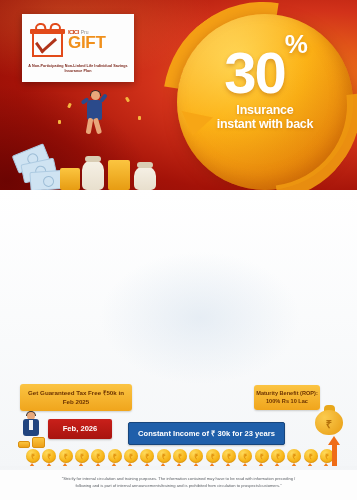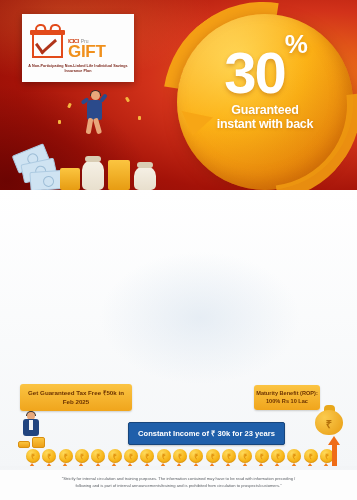--- a/index.html
+++ b/index.html
@@ -31,21 +31,21 @@
   }
 
   
   .logo-card {
     position: absolute; left: 22px; top: 14px;
     width: 112px; height: 68px;
     background: #fdfdfd;
     box-shadow: 0 2px 7px rgba(0,0,0,.30);
     padding: 5px 6px 4px 6px;
   }
-  .logo-top { display: flex; align-items: flex-end; height: 40px; }
+  .logo-top { display: flex; align-items: center; height: 40px; }
   .giftbox {
     position: relative; width: 34px; height: 34px; margin: 3px 2px 0 3px; flex: none;
   }
   .giftbox .box {
     position: absolute; left: 1px; top: 8px; width: 31px; height: 25px;
     border: 2.4px solid #e24a1a;
   }
   .giftbox .lid {
     position: absolute; left: -1px; top: 5px; width: 35px; height: 5px;
     background: #e24a1a; border-radius: 1px;
@@ -347,21 +347,21 @@
   </div>
 
   <div class="badge-wrap">
     <div class="swoosh-a"></div>
     <div class="ring"></div>
     <div class="ring-shade"></div>
     <div class="swoosh-b"></div>
     <div class="arrowhead"></div>
     <div class="badge-text">
       <div class="badge-num"><span>30</span><sup>%</sup></div>
-      <div class="badge-sub1">Guaranteed</div>
+      <div class="badge-sub1">Insurance</div>
       <div class="badge-sub2">instant with back</div>
     </div>
   </div>
 
   <div class="logo-card">
     <div class="logo-top">
       <div class="giftbox">
         <div class="bowl"></div>
           <div class="bowr"></div>
         <div class="lid"></div>
@@ -394,20 +394,21 @@
     <div class="coinpile" style="left:0px;  width:12px; height:7px;"></div>
     <div class="coinpile" style="left:14px; width:13px; height:11px;"></div>
   </div>
 
   <div class="bag">
     <div class="neck"></div>
       <div class="sack"></div>
       <div class="rs">₹</div>
   </div>
 
+  <div class="tag-red">Feb, 2026</div>
   <div class="tag-blue">Constant Income of ₹ 30k for 23 years</div>
 
   <div class="coinrow" id="coinrow">
       <div class="coin" style="left: 0px;"></div>
       <div class="uparrow" style="left: 5.5px; top: 18px; height: 9px;"></div>
       <div class="coin" style="left: 16.3333px;"></div>
       <div class="uparrow" style="left: 21.8333px; top: 18px; height: 9px;"></div>
       <div class="coin" style="left: 32.6667px;"></div>
       <div class="uparrow" style="left: 38.1667px; top: 18px; height: 9px;"></div>
       <div class="coin" style="left: 49px;"></div>

